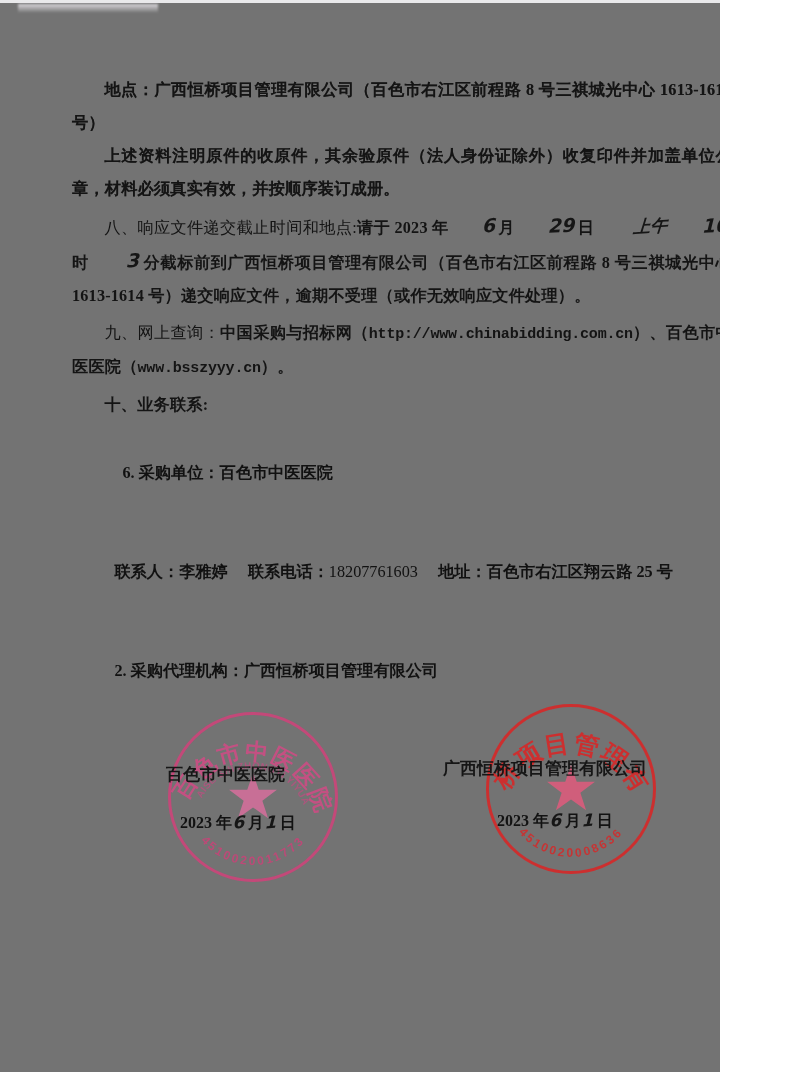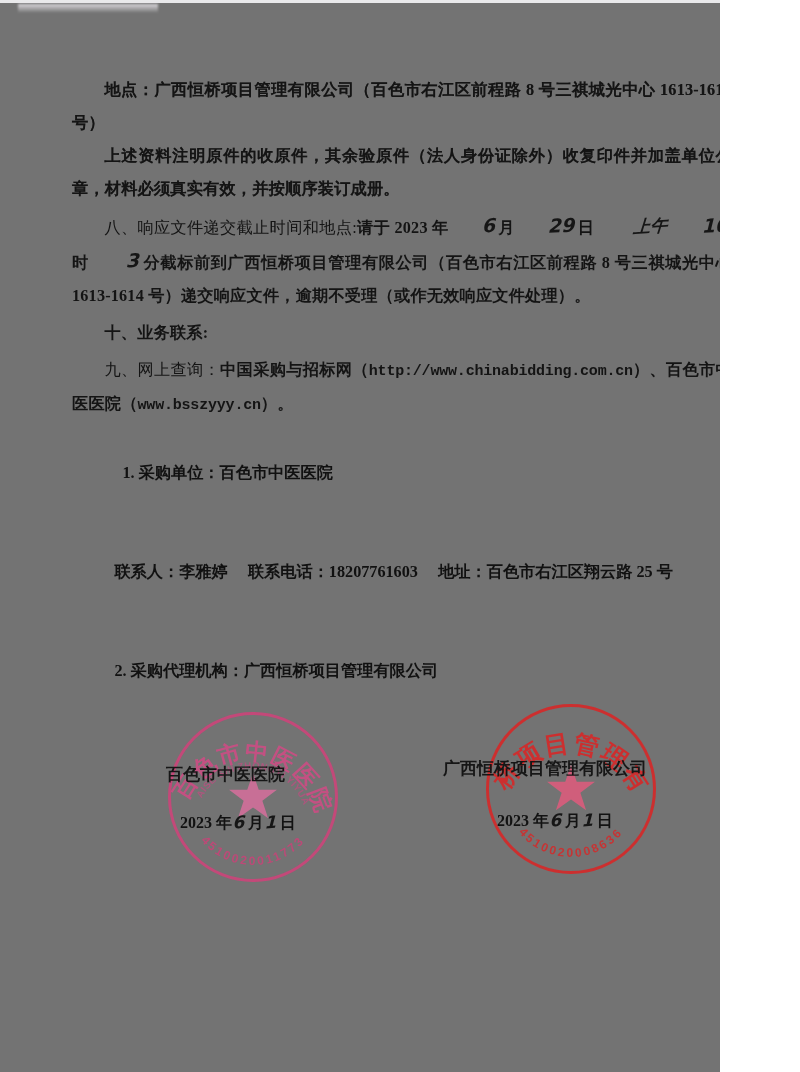--- a/index.html
+++ b/index.html
@@ -61,21 +61,21 @@
   .crisp { color: #111111; }
 
   .mono {
     font-family: "Liberation Mono", "DejaVu Sans Mono", monospace;
     font-weight: bold;
     font-size: 15px;
     letter-spacing: -0.2px;
   }
   .num {
     font-family: "Liberation Serif", serif;
-    font-weight: bold;
+    font-weight: normal;
     margin-top: 44px;
   }
 
   
   .hand {
     font-family: "DejaVu Sans", sans-serif;
     font-weight: bold;
     font-size: 19px;
     font-style: italic;
     color: #161616;
@@ -213,30 +213,30 @@
 
     <p class="para indent faded">地点：广西恒桥项目管理有限公司（百色市右江区前程路 8 号三祺城光中心 1613-1614 号）</p>
 
 
     <p class="para indent faded">上述资料注明原件的收原件，其余验原件（法人身份证除外）收复印件并加盖单位公章，材料必须真实有效，并按顺序装订成册。</p>
 
     <p class="para indent crisp" style="margin-top:4px;">
       <span class="sec-head">八、响应文件递交截止时间和地点:</span><span>请于 2023 年</span><span class="hand">6</span><span>月</span><span class="hand">29</span><span>日</span>&nbsp;<span class="hand sm">上午</span><span class="hand">10</span><span>时</span>&nbsp;<span class="hand">3</span><span>分截标前到广西恒桥项目管理有限公司（百色市右江区前程路 8 号三祺城光中心 1613-1614 号）递交响应文件，逾期不受理（或作无效响应文件处理）。</span>
     </p>
 
-    <p class="para indent crisp" style="margin-top:4px;">十、业务联系:</p>
-
     <p class="para indent crisp" style="margin-top:4px;">
       <span class="sec-head">九、网上查询：</span><span>中国采购与招标网（</span><span class="mono">http://www.chinabidding.com.cn</span><span>）、百色市中医医院（</span><span class="mono">www.bsszyyy.cn</span><span>）。</span>
     </p>
 
+    <p class="para indent crisp" style="margin-top:4px;">十、业务联系:</p>
+
     <div class="contact-block">
 
       <div class="contact-line" style="padding-left:18px;">
-        <span>1. 采购单位：</span><span>百色市中医医院</span>
+        <span>6. 采购单位：</span><span>百色市中医医院</span>
       </div>
 
       <div class="contact-line" style="padding-left:10px;">
         <span>联系人：</span><span>李雅婷</span>&nbsp;&nbsp;&nbsp;&nbsp;&nbsp;<span>联系电话：</span><span class="num">18207761603</span>&nbsp;&nbsp;&nbsp;&nbsp;&nbsp;<span>地址：</span><span>百色市右江区翔云路 25 号</span>
       </div>
 
       <div class="contact-line" style="padding-left:10px;">
         <span>2. 采购代理机构：</span><span>广西恒桥项目管理有限公司</span>
       </div>
 

